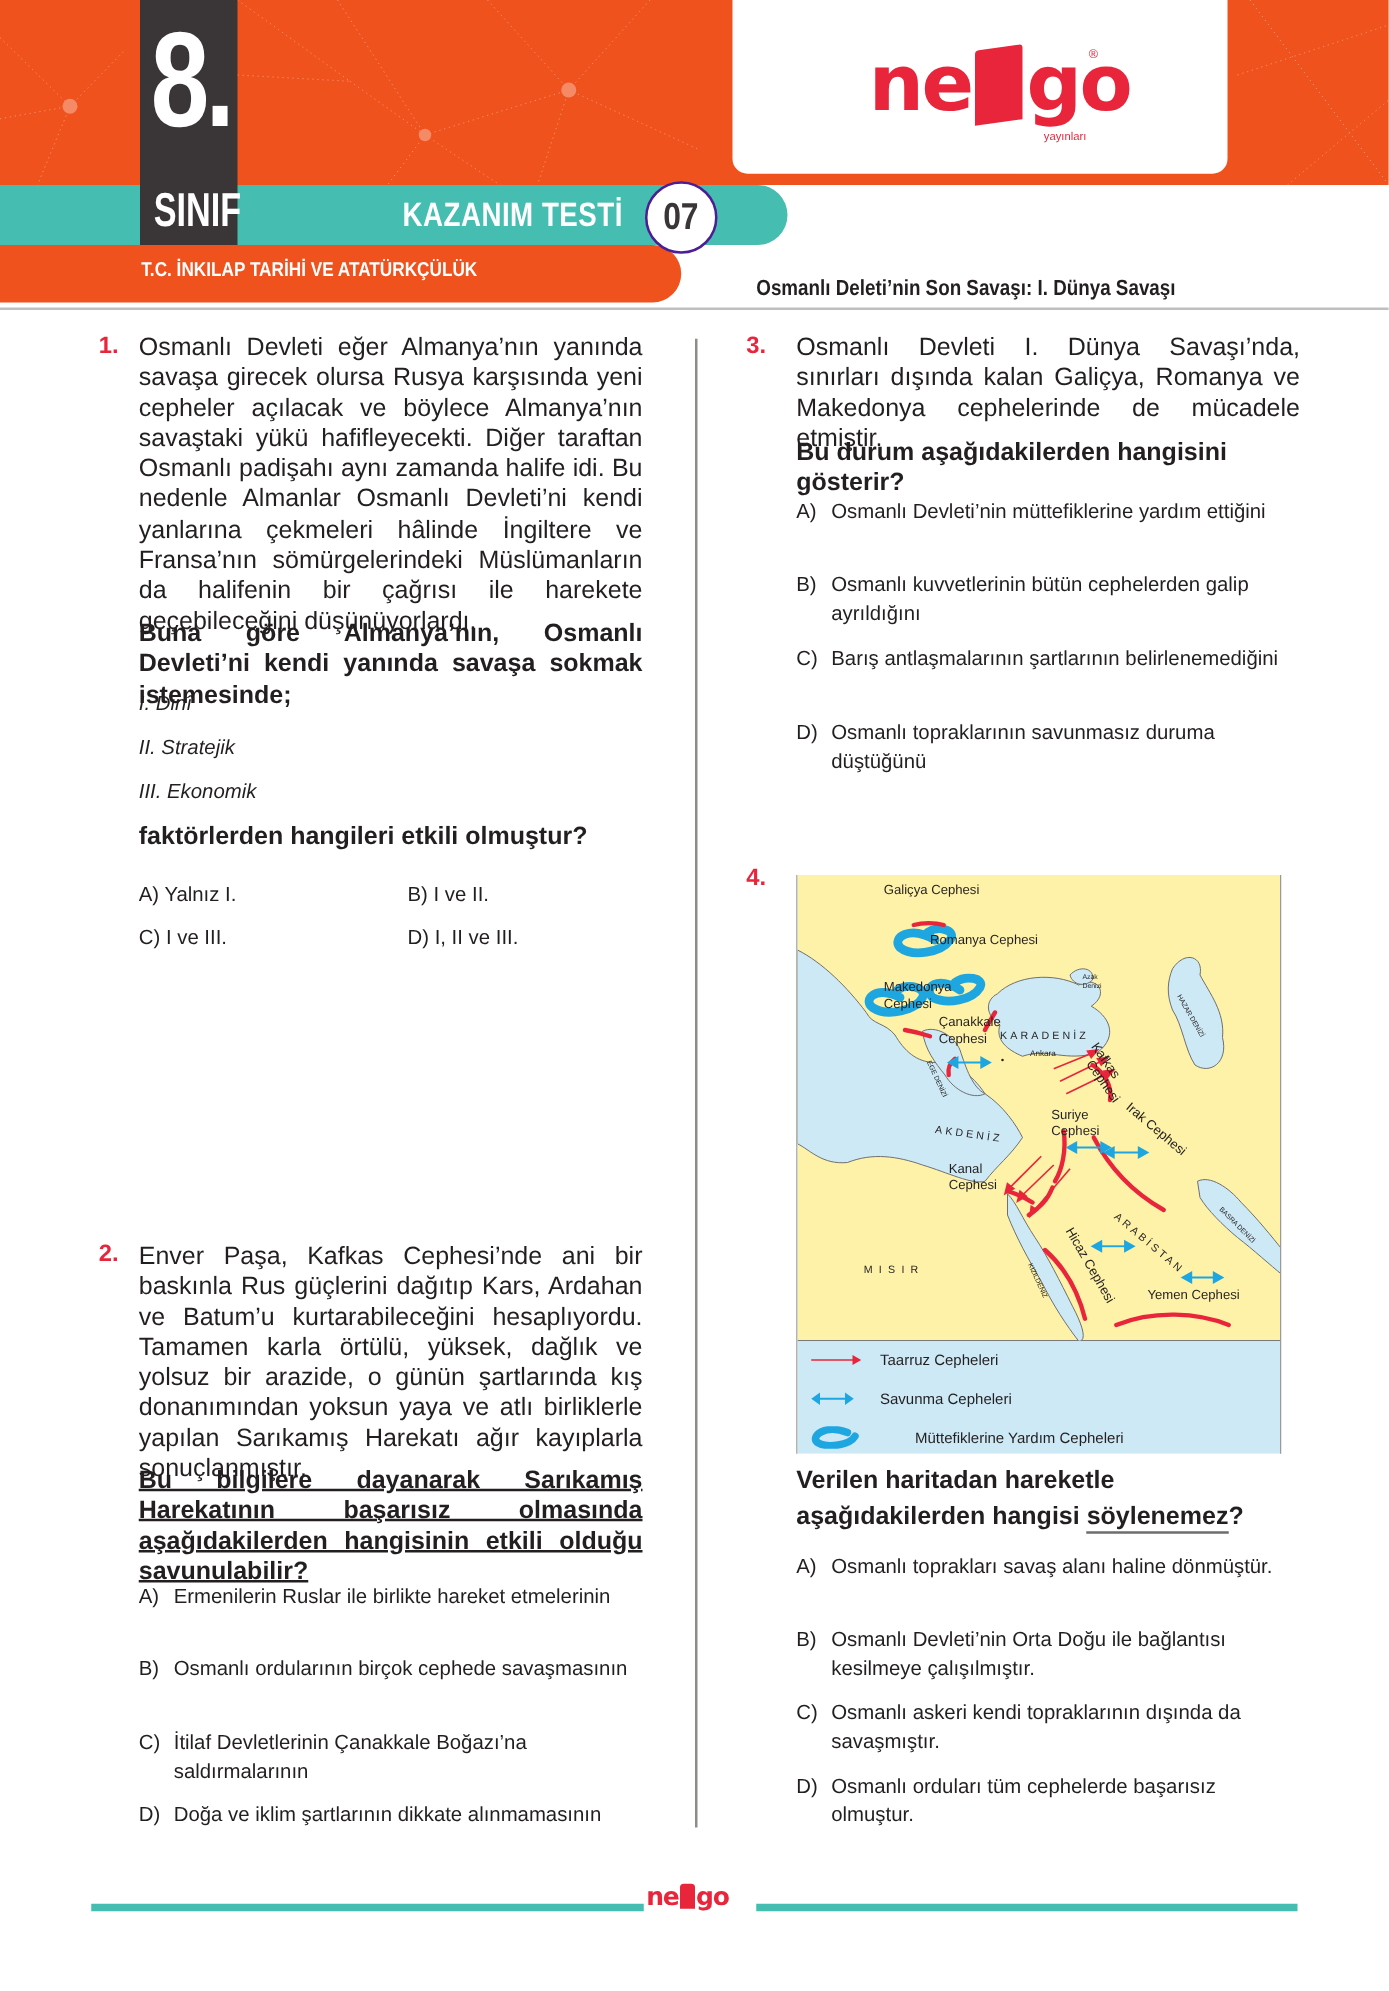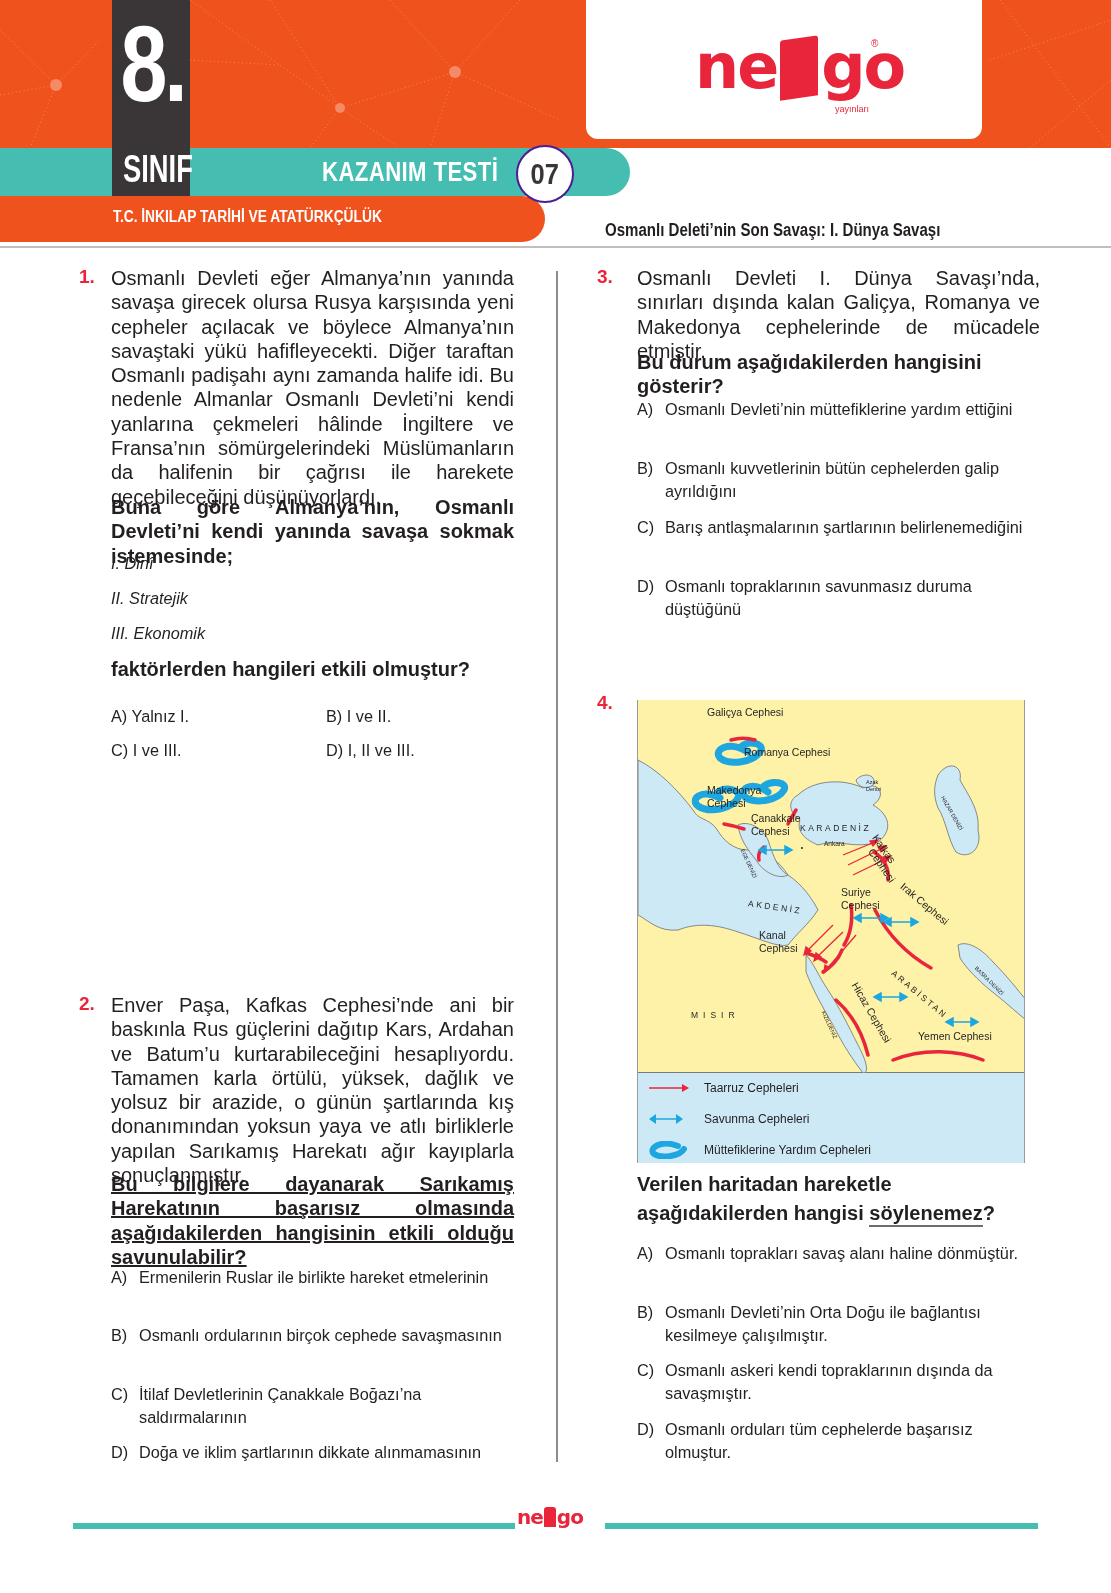--- a/index.html
+++ b/index.html
@@ -303,21 +303,21 @@
       <span class="legend-label">Taarruz Cepheleri</span>
     </div>
     <div class="legend-item" style="top:39px;">
       <svg width="42" height="12">
         <line x1="5" y1="6" x2="31" y2="6" stroke="#1ea6e0" stroke-width="1.5"></line>
         <polygon points="1,6 8,1 8,11" fill="#1ea6e0"></polygon>
         <polygon points="35,6 28,1 28,11" fill="#1ea6e0"></polygon>
       </svg>
       <span class="legend-label">Savunma Cepheleri</span>
     </div>
-    <div class="legend-item" style="top:68px;">
+    <div class="legend-item" style="top:68px;gap:28px;">
       <svg width="42" height="18">
         <path d="M30,5 C12,-2 0,8 6,13 C14,18 32,15 36,8" fill="none" stroke="#1ea6e0" stroke-width="6" stroke-linecap="round"></path>
       </svg>
       <span class="legend-label">Müttefiklerine Yardım Cepheleri</span>
     </div>
   </div>
 </div>
 
 <div class="q-text q-bold" style="left:637px; top:1170px; width:403px; line-height:29px;">
   <span>Verilen haritadan hareketle aşağıdakilerden hangisi </span><span class="underlined">söylenemez</span><span>?</span>

